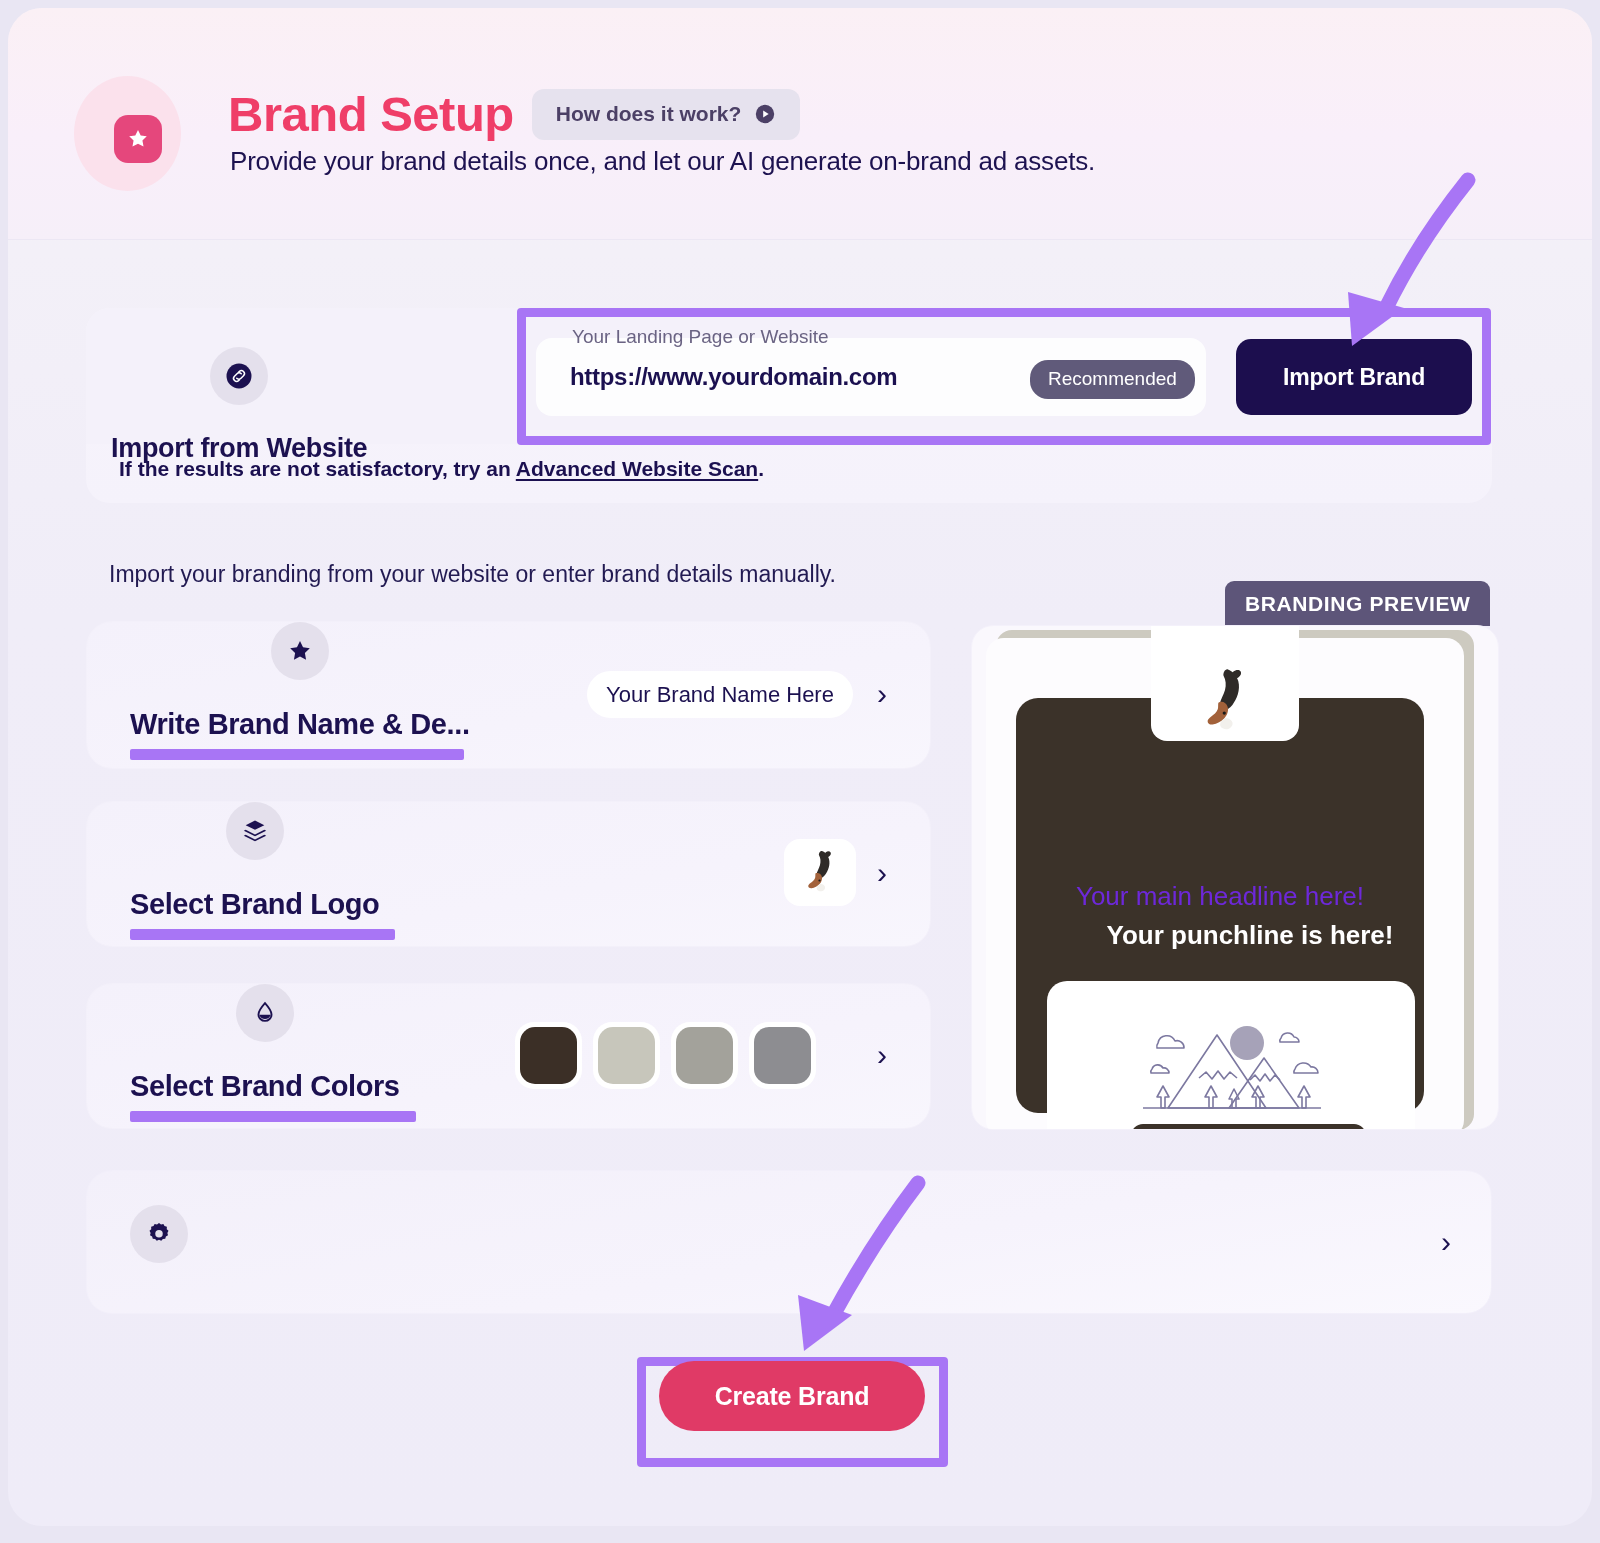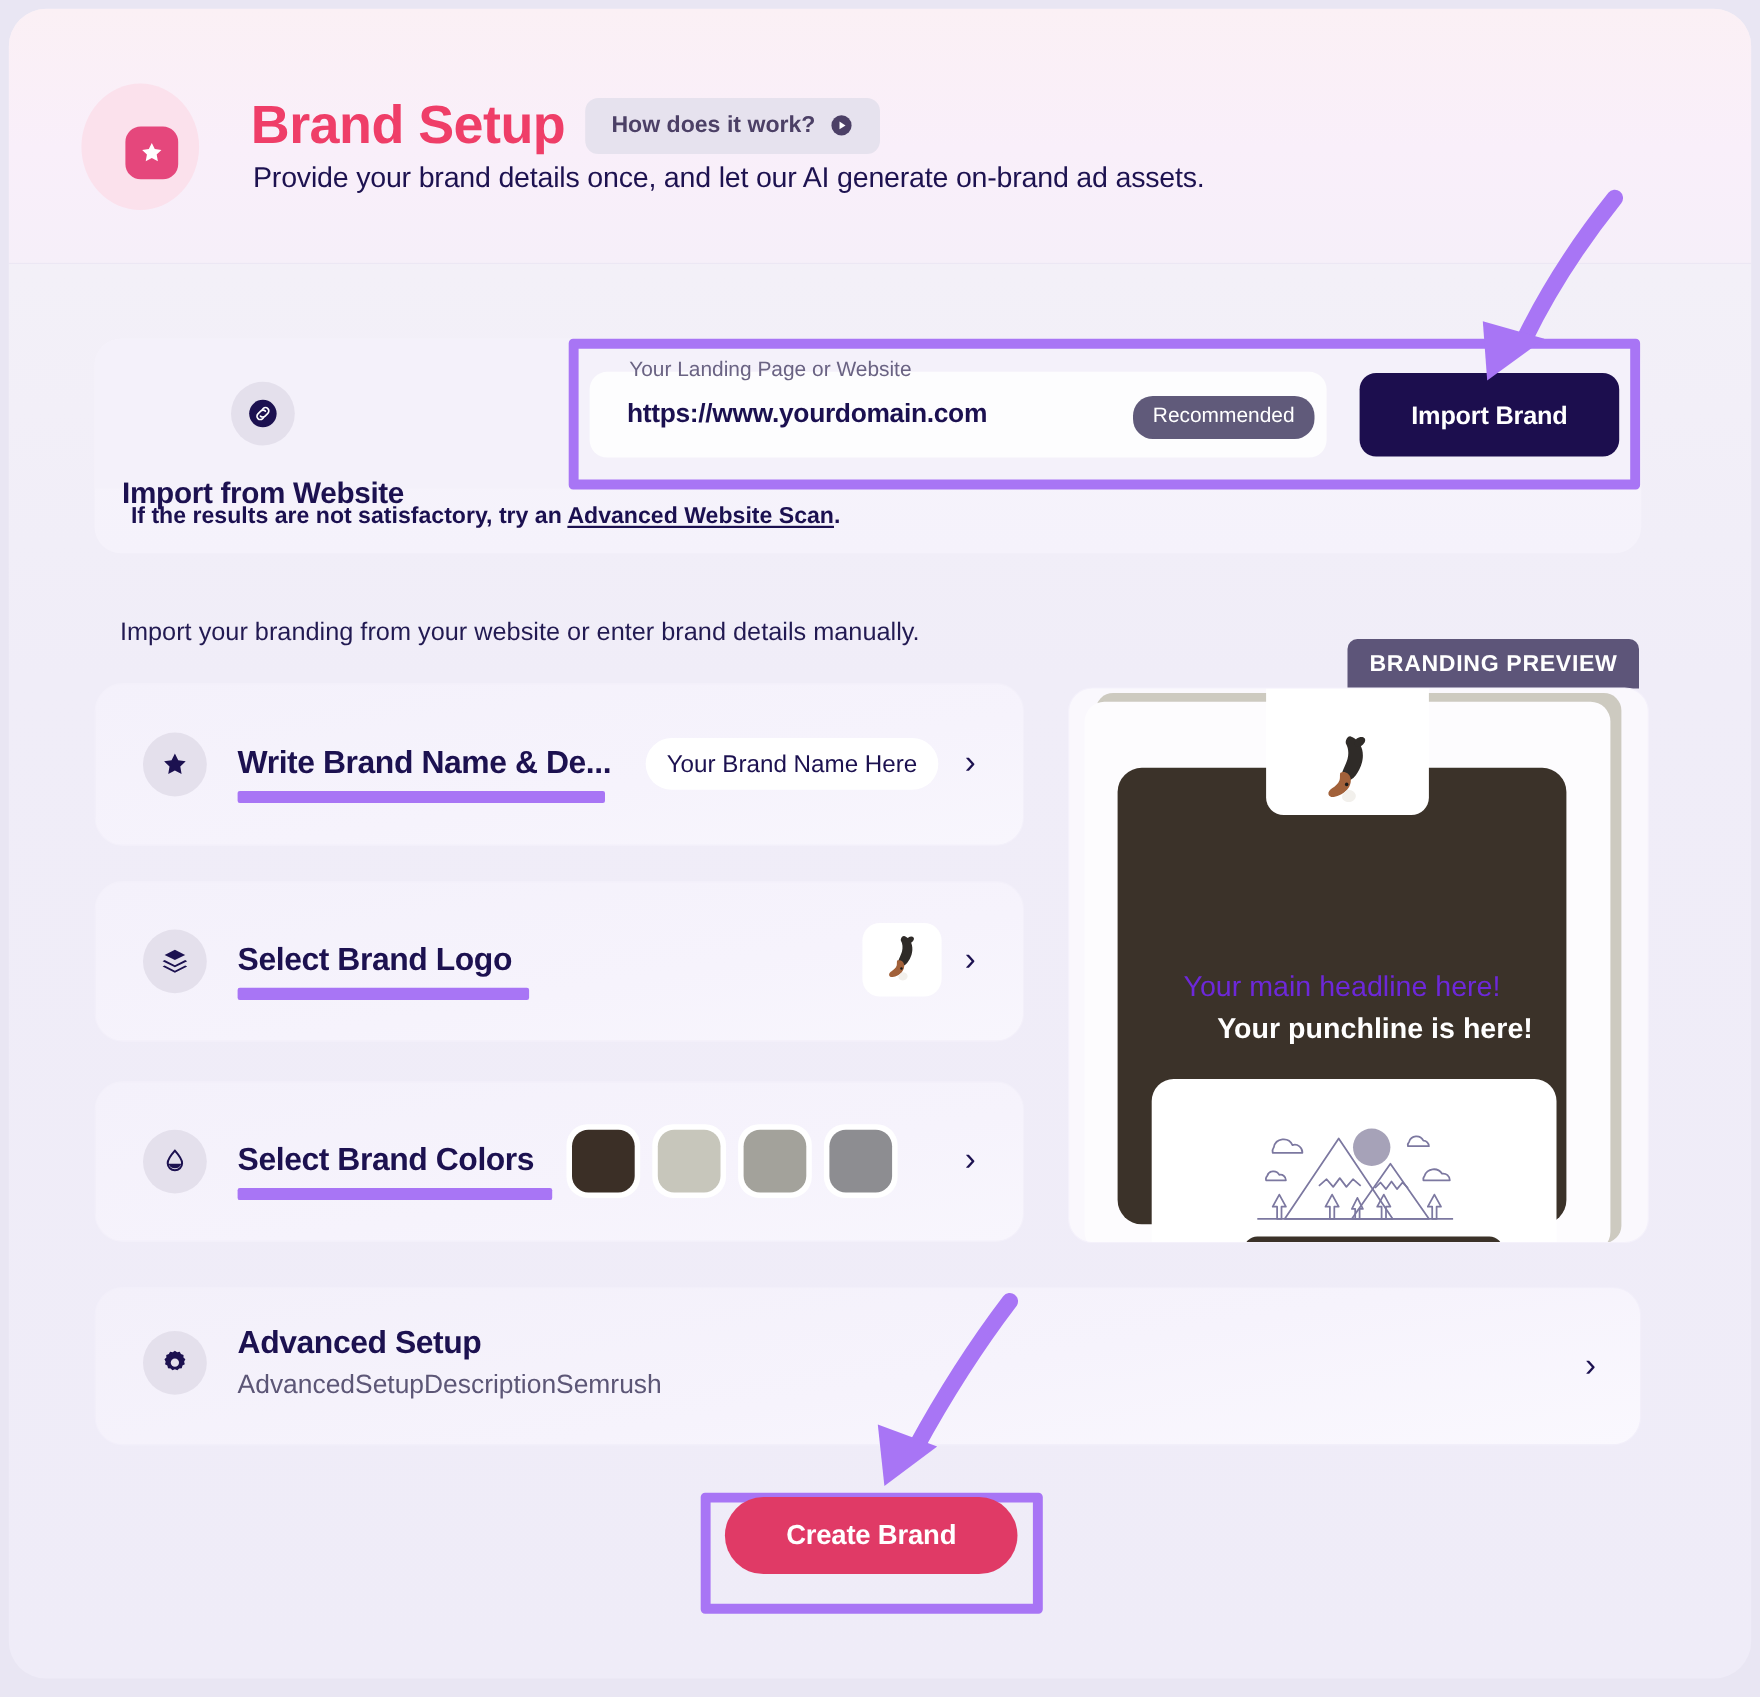--- a/index.html
+++ b/index.html
@@ -121,21 +121,21 @@
     position: absolute; left: 101px; top: 553px;
     font-size: 23px; color: #221a52;
   }
   .row-card {
     position: absolute; left: 78px;
     width: 845px;
     background: linear-gradient(170deg,#f4f1fb 0%, #f6f3fc 60%, #f8f6fd 100%);
     border-radius: 26px;
     border: 1px solid #f3f0fa;
   }
-  .row-inner { position: absolute; left: 43px; top: 0; height: 100%; display: flex; align-items: center; gap: 28px; }
+  .row-inner { position: absolute; left: 43px; top: 0; height: 100%; display: flex; align-items: center; gap: 28px; flex-direction: column; }
   .row-title {
     font-size: 29px; font-weight: 700; color: #1c1150; letter-spacing: -0.4px;
     position: relative; display: inline-block; padding-bottom: 2px;
   }
   .row-title .ul {
     position: absolute; left: 0; bottom: -17px; height: 11px; background: #a875f5; border-radius: 2px;
   }
   .chev { position: absolute; color: #1c1150; font-size: 30px; font-weight: 400; }
 
   .brand-name-pill {
@@ -360,24 +360,20 @@
         </div>
     </div>
 
     <div class="adv-card">
       <div class="adv-inner">
         <div class="circ-ico">
           <svg width="30" height="30" viewBox="0 0 24 24">
             <path fill="#1c1150" d="M12 3.2l1.6 1.1 1.9-.4.9 1.7 1.9.6-.1 1.9 1.4 1.3-.9 1.7.5 1.9-1.7.9-.5 1.9-1.9.2-1.3 1.4-1.8-.8-1.8.8-1.3-1.4-1.9-.2-.5-1.9-1.7-.9.5-1.9-.9-1.7 1.4-1.3-.1-1.9 1.9-.6.9-1.7 1.9.4z"></path>
             <circle cx="12" cy="11.8" r="3" fill="#e4e0ec"></circle>
           </svg>
-        </div>
-        <div>
-          <div class="adv-title">Advanced Setup</div>
-          <div class="adv-desc">AdvancedSetupDescriptionSemrush</div>
         </div>
       </div>
       <div class="chev" style="right:40px; top:54px;">›</div>
     </div>
 
     <div class="preview-tag">BRANDING PREVIEW</div>
     <div class="preview-shell">
       <div class="pv-beige"></div>
       <div class="pv-white"></div>
       <div class="pv-dark"></div>

